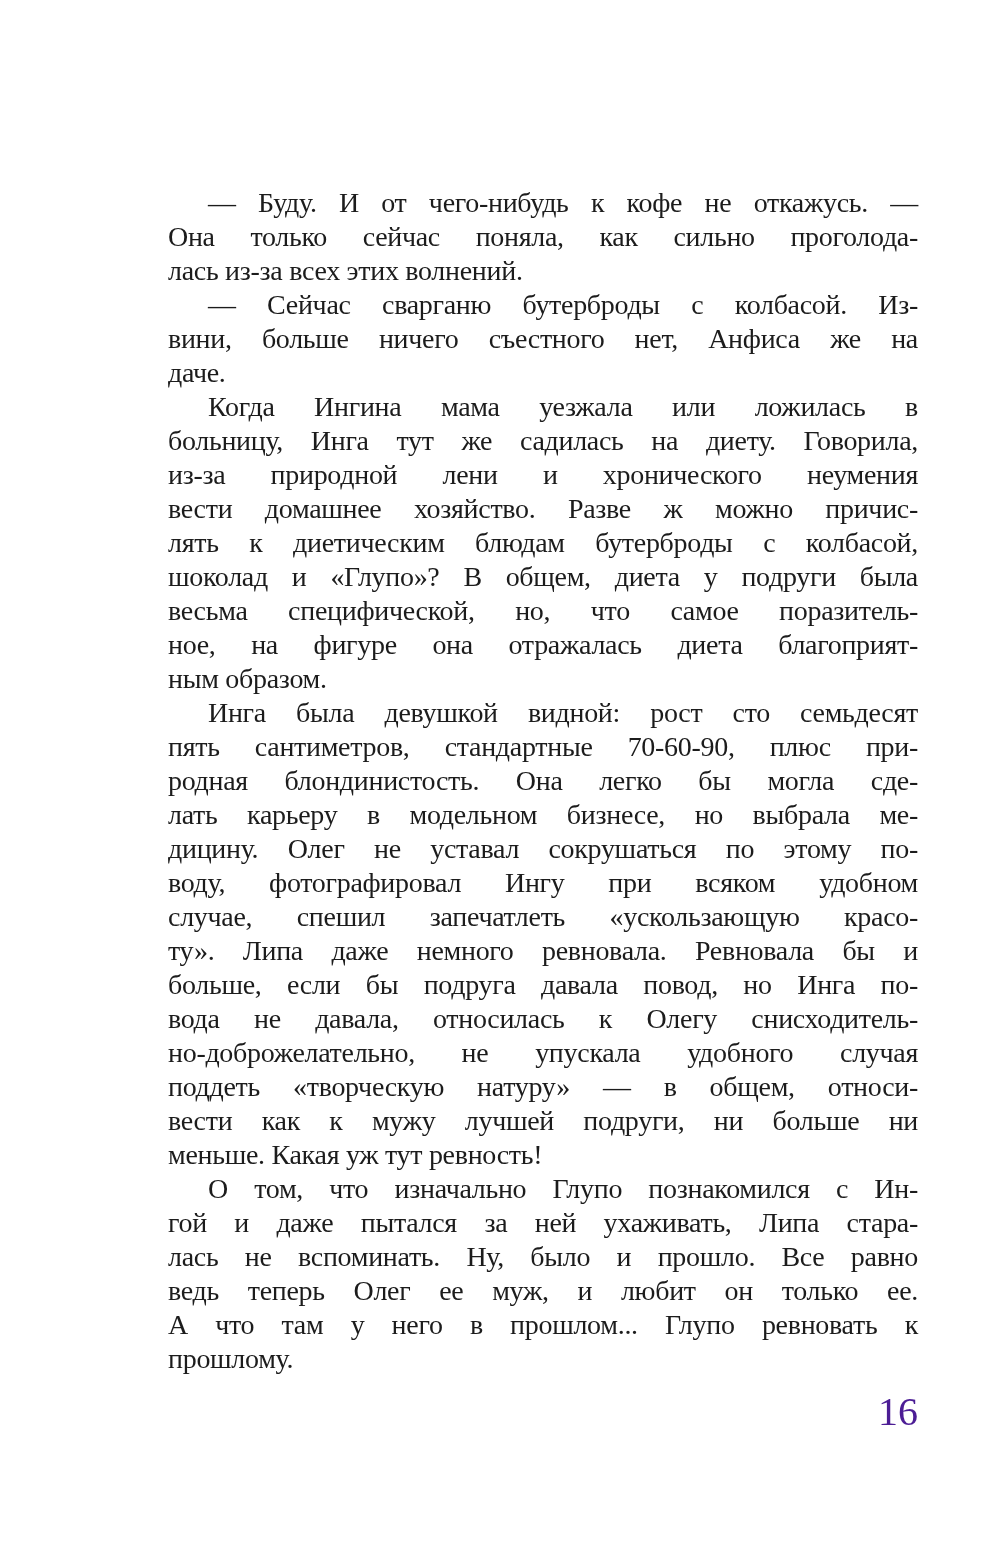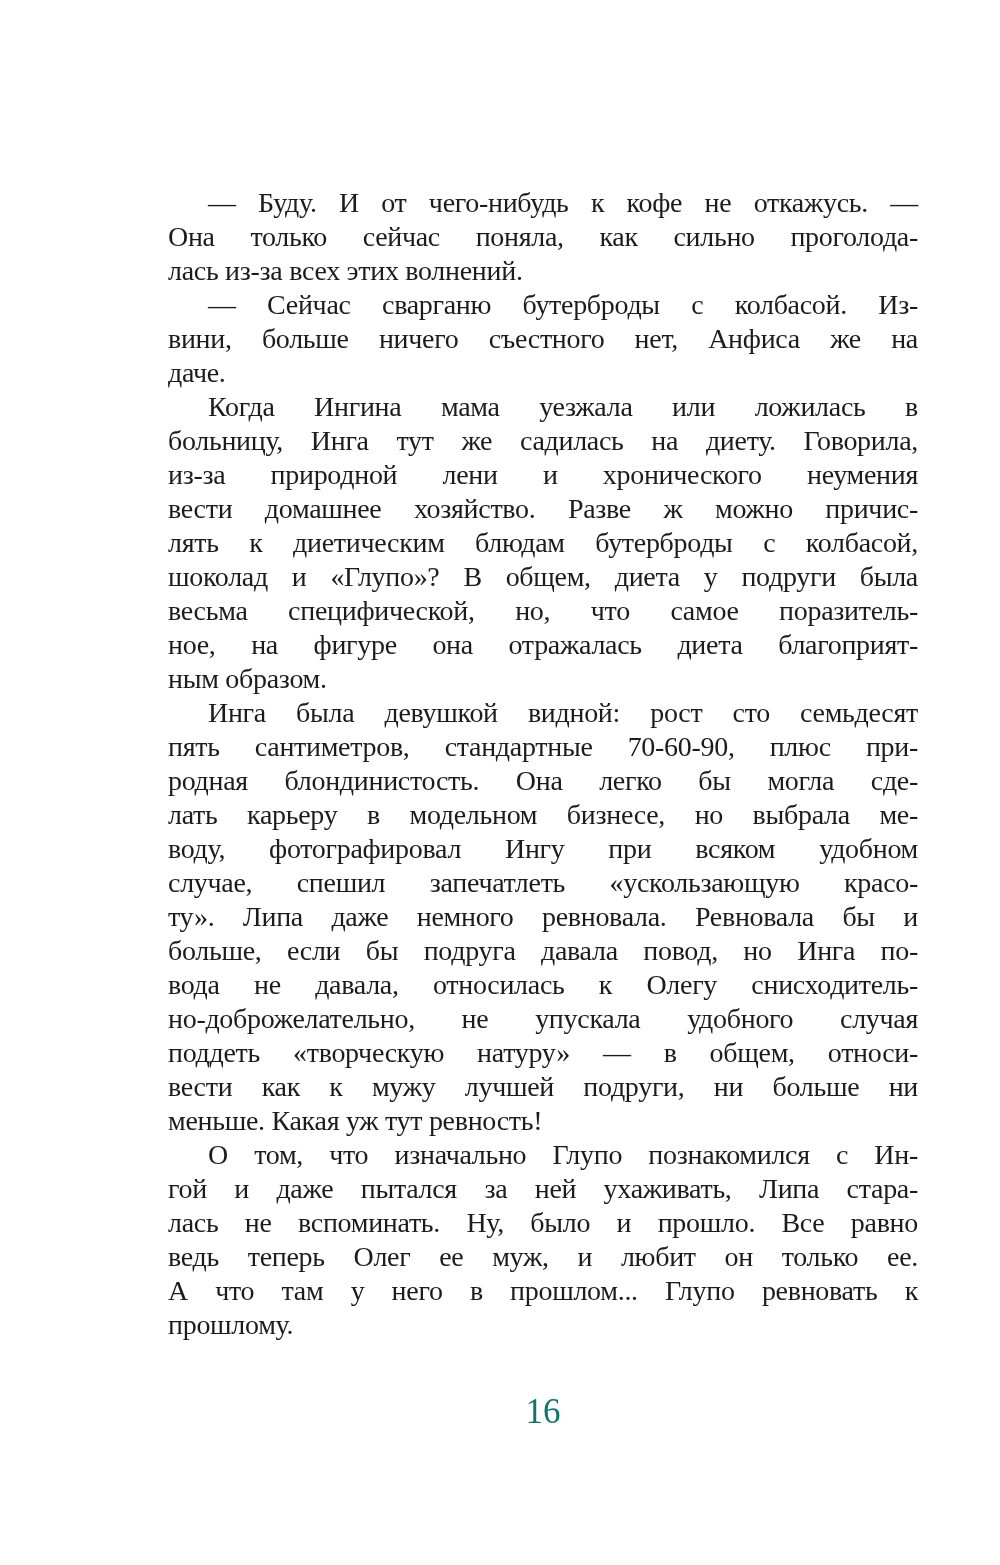--- a/index.html
+++ b/index.html
@@ -46,24 +46,24 @@
     text-indent: 40px;
   }
   .line.lastline {
     text-align-last: left;
   }
   .page-number {
     position: absolute;
     left: 168px;
     top: 1390px;
     width: 750px;
-    text-align: center;
-    font-size: 35px;
+    text-align: right;
+    font-size: 40px;
     line-height: 44px;
-    color: #0f766e;
+    color: #4c1d95;
     font-family: "Liberation Serif", "DejaVu Serif", serif;
   }
 </style>
 </head>
 <body>
 
 <div class="page">
   <div class="text-block">
       <div class="paragraph">
         <div class="line first">— Буду. И от чего-нибудь к кофе не откажусь. —</div>
@@ -84,20 +84,21 @@
         <div class="line">шоколад и «Глупо»? В общем, диета у подруги была</div>
         <div class="line">весьма специфической, но, что самое поразитель-</div>
         <div class="line">ное, на фигуре она отражалась диета благоприят-</div>
         <div class="line lastline">ным образом.</div>
       </div>
       <div class="paragraph">
         <div class="line first">Инга была девушкой видной: рост сто семьдесят</div>
         <div class="line">пять сантиметров, стандартные 70-60-90, плюс при-</div>
         <div class="line">родная блондинистость. Она легко бы могла сде-</div>
         <div class="line">лать карьеру в модельном бизнесе, но выбрала ме-</div>
+        <div class="line">дицину. Олег не уставал сокрушаться по этому по-</div>
         <div class="line">воду, фотографировал Ингу при всяком удобном</div>
         <div class="line">случае, спешил запечатлеть «ускользающую красо-</div>
         <div class="line">ту». Липа даже немного ревновала. Ревновала бы и</div>
         <div class="line">больше, если бы подруга давала повод, но Инга по-</div>
         <div class="line">вода не давала, относилась к Олегу снисходитель-</div>
         <div class="line">но-доброжелательно, не упускала удобного случая</div>
         <div class="line">поддеть «творческую натуру» — в общем, относи-</div>
         <div class="line">вести как к мужу лучшей подруги, ни больше ни</div>
         <div class="line lastline">меньше. Какая уж тут ревность!</div>
       </div>

